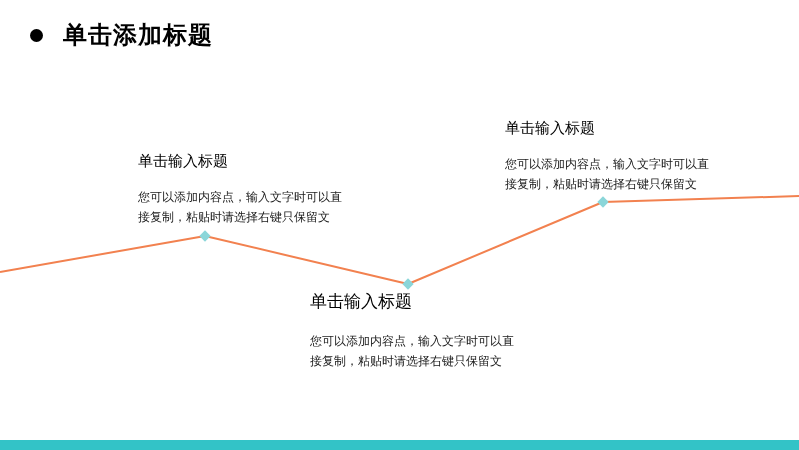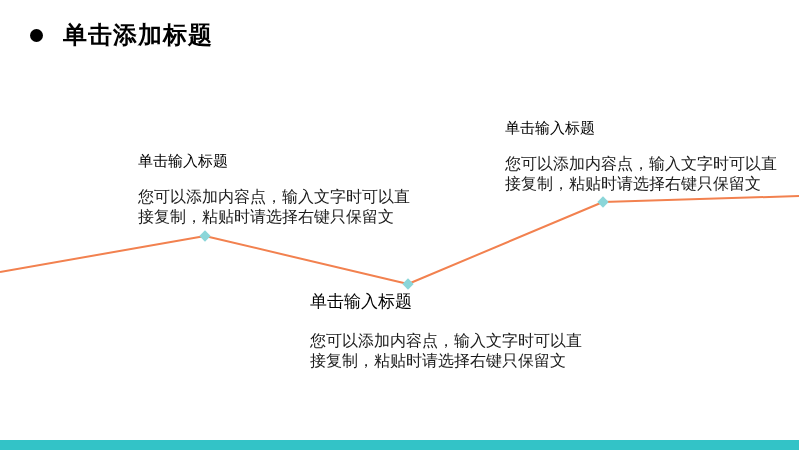--- a/index.html
+++ b/index.html
@@ -57,21 +57,21 @@
     margin: 0 0 16px 0;
     white-space: nowrap;
   }
   .block-0 { left: 138px; top: 152px; }
   .block-0 .block-heading { font-size: 15px; }
   .block-1 { left: 505px; top: 119px; }
   .block-1 .block-heading { font-size: 15px; }
   .block-2 { left: 310px; top: 290px; }
   .block-2 .block-heading { font-size: 17px; margin-bottom: 18px; }
   .block-body {
-    font-size: 16px;
+    font-size: 12px;
     line-height: 20px;
     color: #1a1a1a;
     white-space: nowrap;
   }
   .bottom-bar {
     position: absolute;
     left: 0;
     bottom: 0;
     width: 100%;
     height: 10px;

